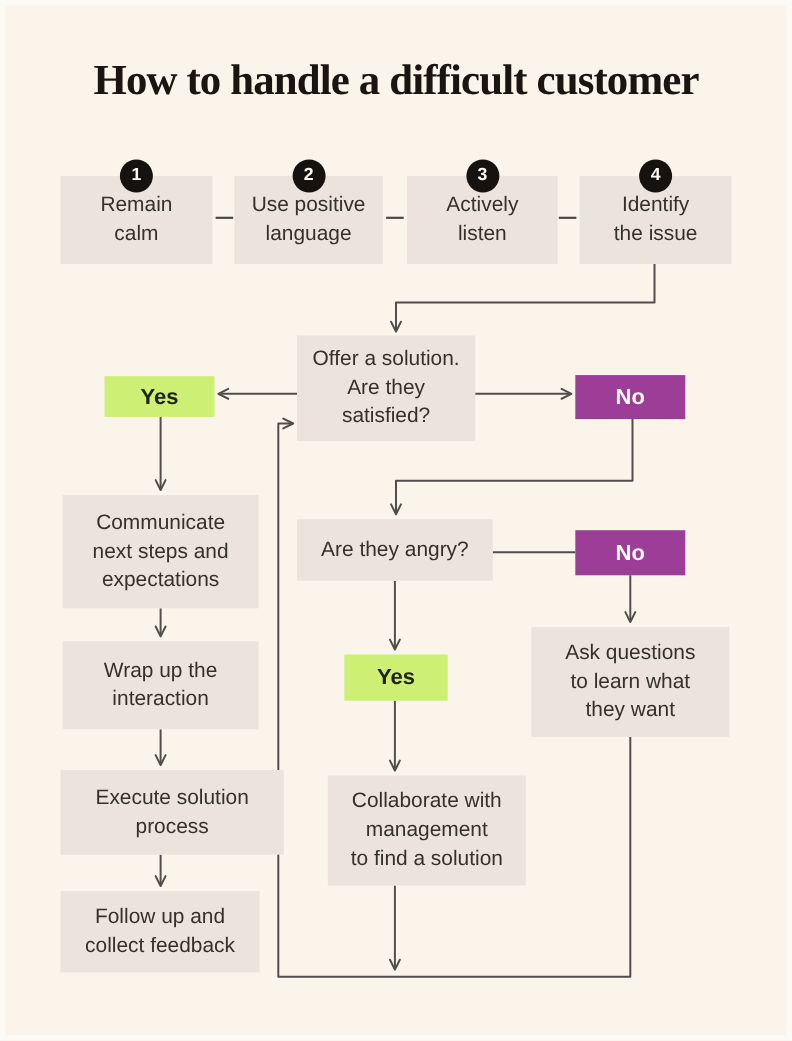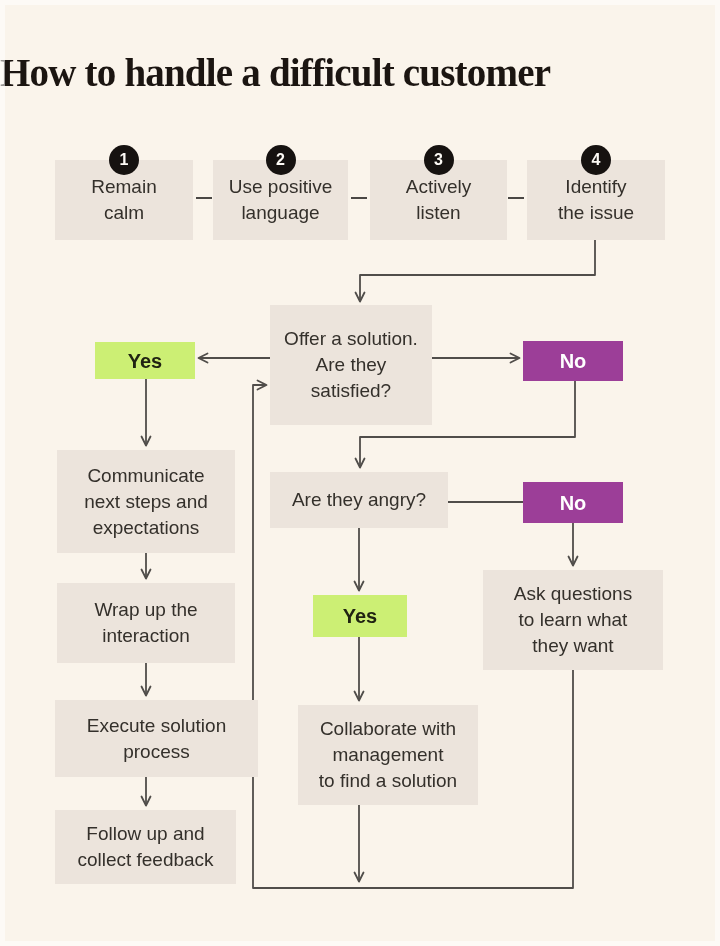--- a/index.html
+++ b/index.html
@@ -24,20 +24,21 @@
   }
   #frame {
     position: absolute; inset: 0;
     border: 5px solid rgba(255,255,255,0.55);
     pointer-events: none;
     z-index: 30;
   }
   #title {
     position: absolute;
     left: 0; right: 0; top: 50px;
+    text-align: center;
     font-family: "Liberation Serif", serif;
     font-weight: 700;
     font-size: 39px;
     letter-spacing: -0.8px;
     color: var(--title);
     z-index: 5;
   }
   svg.edges {
     position: absolute; left: 0; top: 0;
     width: 720px; height: 946px;
@@ -93,21 +94,21 @@
     top: 197px; height: 2px; width: 16px;
     background: #4a4744;
     z-index: 6;
   }
   
   .s1 { left: 55px;  width: 138px; }
   .s2 { left: 213px; width: 135px; }
   .s3 { left: 370px; width: 137px; }
   .s4 { left: 527px; width: 138px; }
   .d1 { left: 196px; } .d2 { left: 351px; } .d3 { left: 508px; }
-  .n-offer  { left: 270px; top: 305px; width: 162px; height: 120px; }
+  .n-offer  { left: 270px; top: 305px; width: 162px; height: 96px; }
   .n-yes1   { left: 95px;  top: 342px; width: 100px; height: 37px; }
   .n-no1    { left: 523px; top: 341px; width: 100px; height: 40px; }
   .n-comm   { left: 57px;  top: 450px; width: 178px; height: 103px; }
   .n-wrap   { left: 57px;  top: 583px; width: 178px; height: 80px; }
   .n-exec   { left: 55px;  top: 700px; width: 203px; height: 77px; }
   .n-follow { left: 55px;  top: 810px; width: 181px; height: 74px; }
   .n-angry  { left: 270px; top: 472px; width: 178px; height: 56px; }
   .n-no2    { left: 523px; top: 482px; width: 100px; height: 41px; }
   .n-ask    { left: 483px; top: 570px; width: 180px; height: 100px; }
   .n-yes2   { left: 313px; top: 595px; width: 94px;  height: 42px; }

